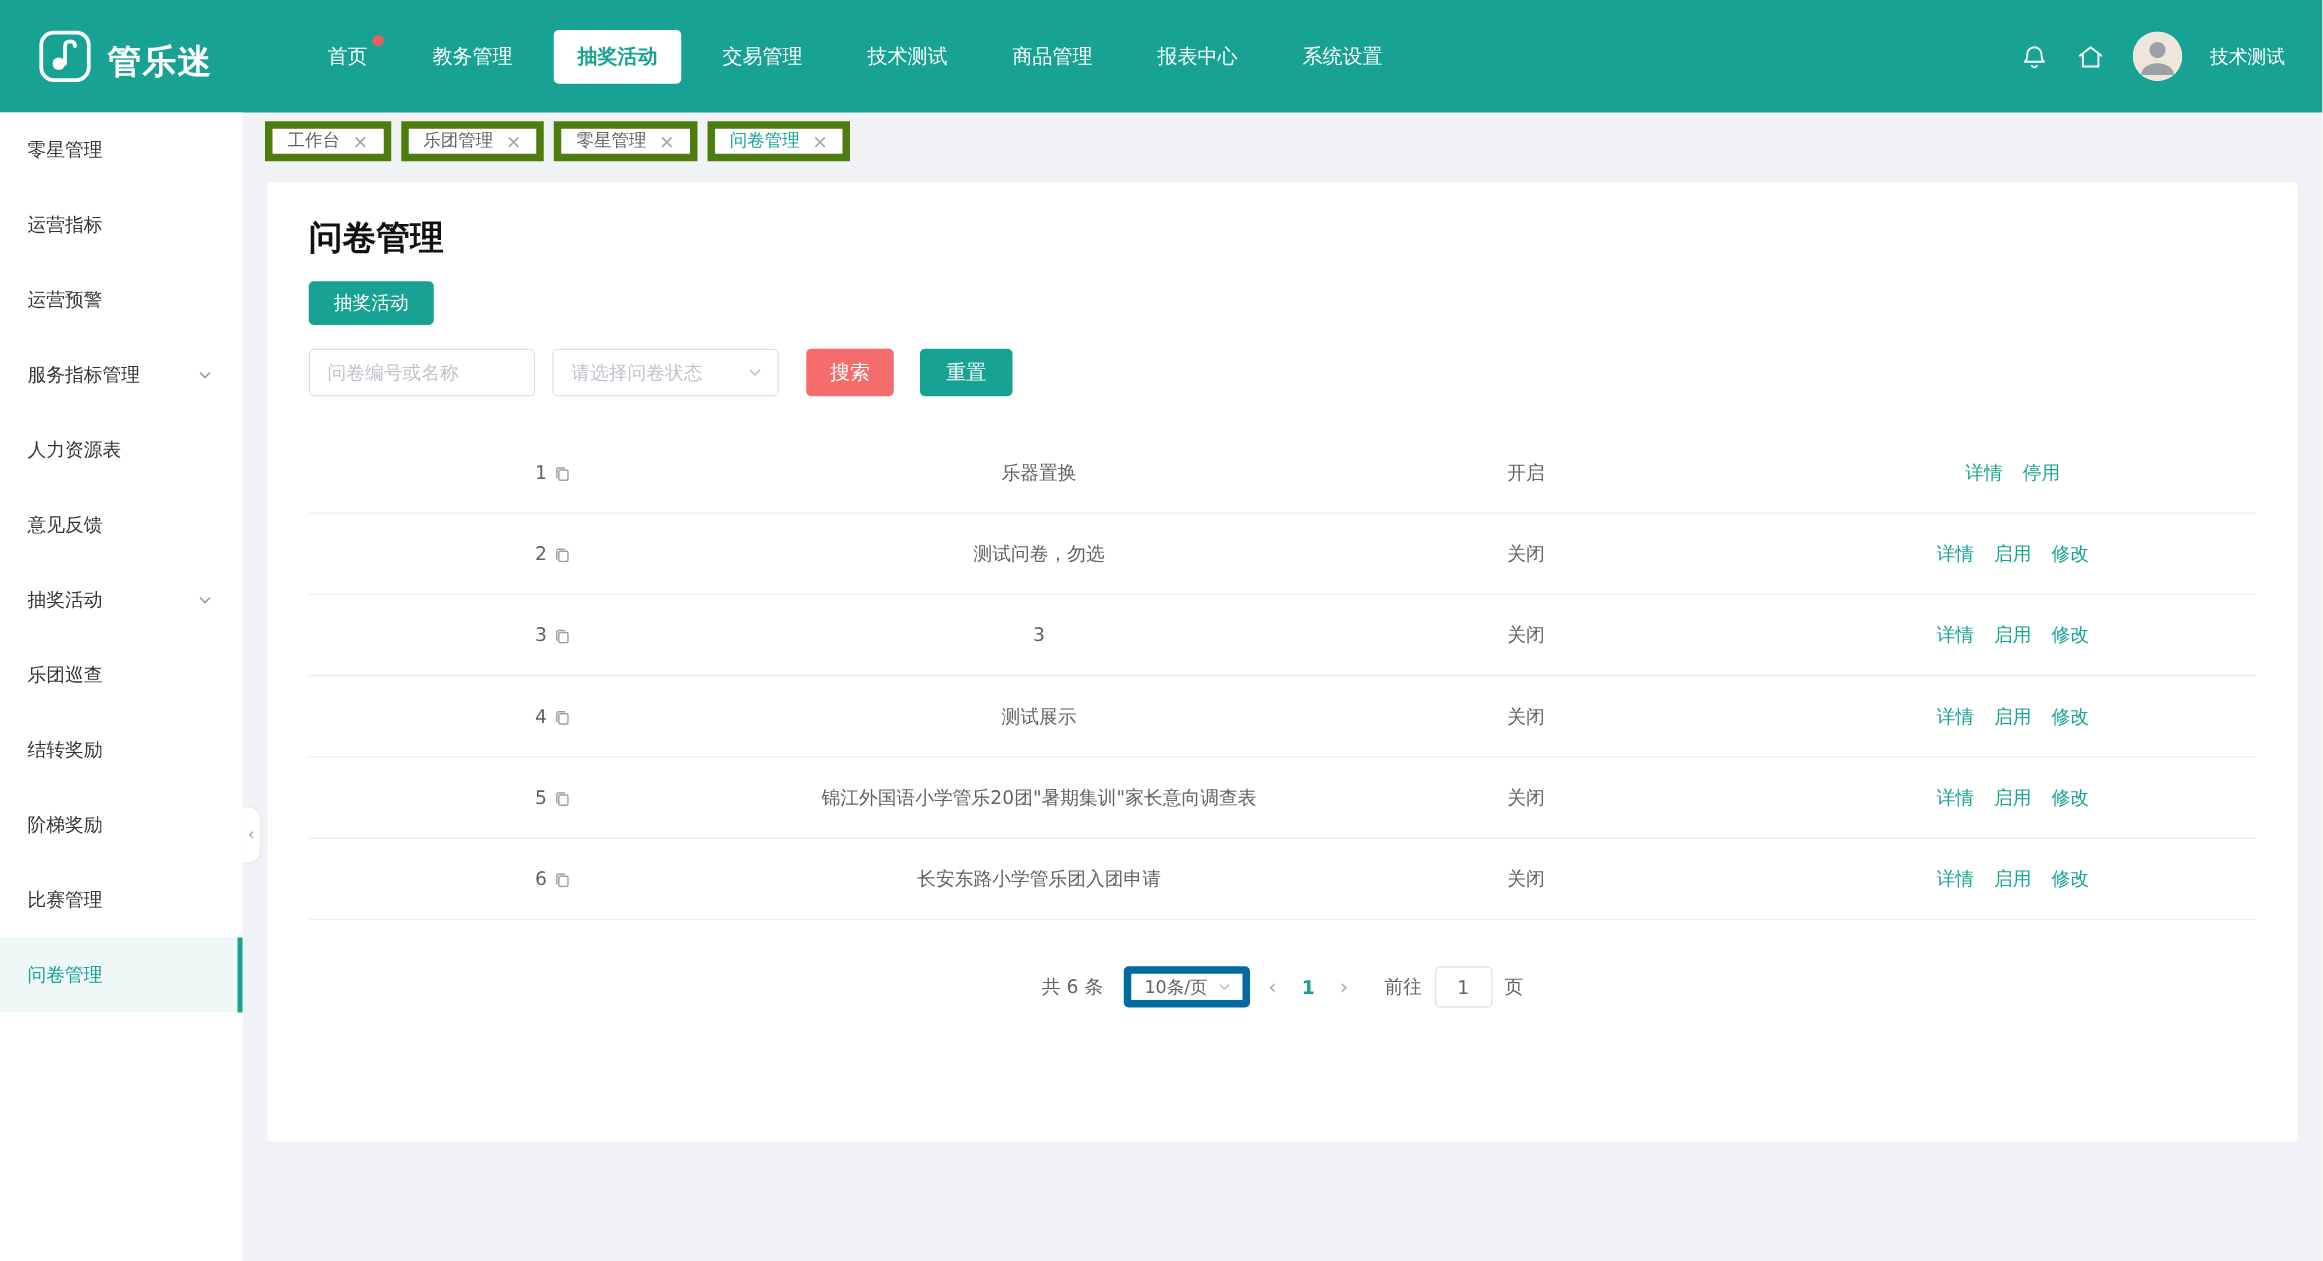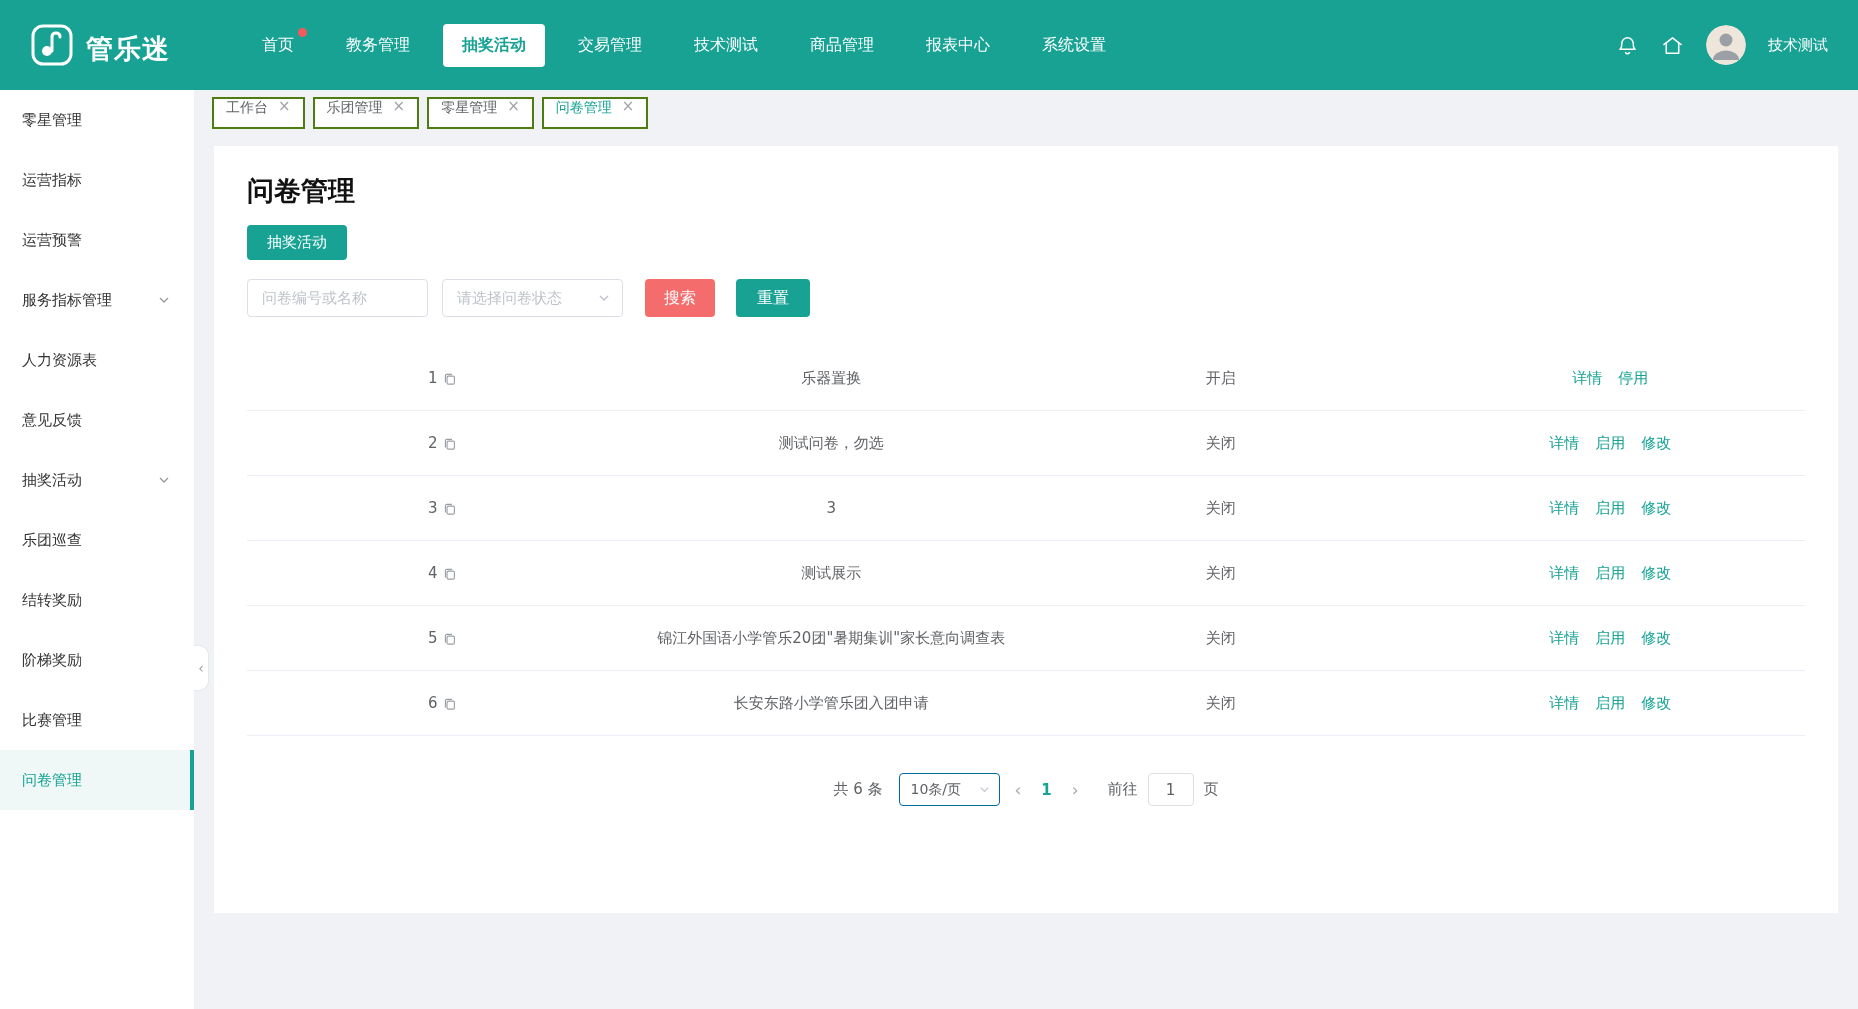--- a/index.html
+++ b/index.html
@@ -30,21 +30,21 @@
   
   .sidebar { width:194px; background:#fff; flex-shrink:0; }
   .side-item { height:60px; display:flex; align-items:center; justify-content:space-between; padding:0 20px 0 22px; font-size:15px; color:#333; cursor:pointer; border-right:4px solid transparent; }
   .side-item.active { color:var(--primary); background:#f0f8f7; border-right-color:var(--primary); }
   .chev { display:flex; align-items:center; }
   .collapse-handle { position:absolute; left:194px; top:555px; width:15px; height:46px; background:#fff; border:1px solid #e4e7ed; border-left:none; border-radius:0 10px 10px 0; display:flex; align-items:center; justify-content:center; color:#9a9fa6; font-size:14px; cursor:pointer; z-index:5; }
 
   
   .content-col { flex:1; display:flex; flex-direction:column; min-width:0; }
   .tabbar { height:46px; display:flex; align-items:center; padding-left:18px; gap:8px; flex-shrink:0; }
-  .tab { height:32px; display:flex; align-items:flex-start; gap:10px; padding:0 12px; background:#fff; border:2px solid #4d7c0f; font-size:14px; color:#606266; cursor:pointer; white-space:nowrap; }
+  .tab { height:32px; display:flex; align-items:center; gap:10px; padding:0 12px; background:#fff; border:6px solid #4d7c0f; font-size:14px; color:#606266; cursor:pointer; white-space:nowrap; }
   .tab.active { color:var(--primary); }
   .tab-close { color:#a0a4aa; font-size:15px; line-height:1; cursor:pointer; }
 
   .content-bg { flex:1; min-height:0; }
   .card { margin:10px 20px 0 20px; background:#fff; height:767px; padding:28px 33px 0 33px; overflow:hidden; }
 
   .page-title { font-size:27px; font-weight:bold; color:#111; line-height:34px; }
   .add-btn { margin:17px 0 19px 0; }
 
   .btn { border:none; border-radius:4px; color:#fff; cursor:pointer; font-family:inherit; }
@@ -65,21 +65,21 @@
   .thead { display:flex; background:#f3f4f6; height:38px; align-items:center; }
   .th { width:25%; text-align:center; font-size:15px; font-weight:600; color:#303133; }
   .tr { display:flex; height:65px; align-items:center; border-bottom:1px solid #ebeef5; }
   .td { width:25%; text-align:center; font-size:15px; color:#606266; overflow:hidden; text-overflow:ellipsis; white-space:nowrap; padding:0 8px; }
   .copy { display:inline-flex; vertical-align:-2px; margin-left:5px; cursor:pointer; }
   .action-link { color:var(--primary); margin:12px 8px; cursor:pointer; }
 
   
   .pagination { display:flex; align-items:center; justify-content:center; margin-top:37px; font-size:15px; color:#606266; gap:6px; }
   .pg-total { margin-right:10px; }
-  .select-sm { width:101px; height:33px; border:1px solid #0369a1; border-radius:4px; display:flex; align-items:center; justify-content:space-between; padding:0 9px 0 11px; font-size:14px; color:#606266; cursor:pointer; background:#fff; }
+  .select-sm { width:101px; height:33px; border:6px solid #0369a1; border-radius:4px; display:flex; align-items:center; justify-content:space-between; padding:0 9px 0 11px; font-size:14px; color:#606266; cursor:pointer; background:#fff; }
   .page-btn { color:#a8abb2; font-size:17px; padding:0 9px; cursor:pointer; }
   .page-num { color:var(--primary); font-weight:600; padding:0 5px; cursor:pointer; }
   .goto-label { margin-left:14px; }
   .goto-input { width:46px; height:33px; border:1px solid #dcdfe6; border-radius:4px; text-align:center; font-size:15px; color:#606266; font-family:inherit; outline:none; margin:0 4px; }
 </style>
 </head>
 <body style="--primary: #17a294; --danger: #f56c6c;">
 
 <div class="app">
 

